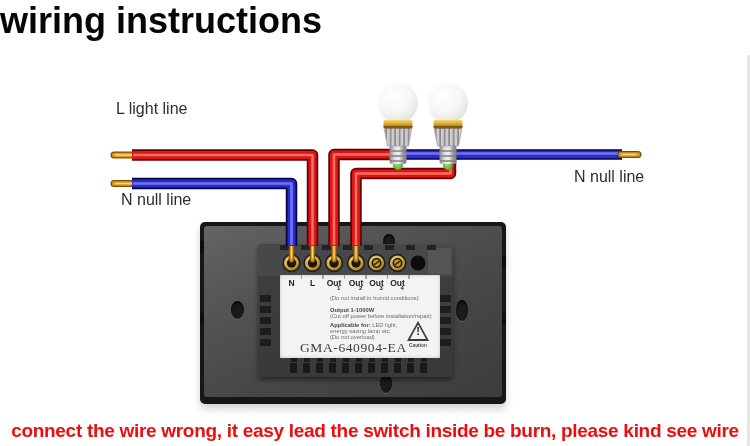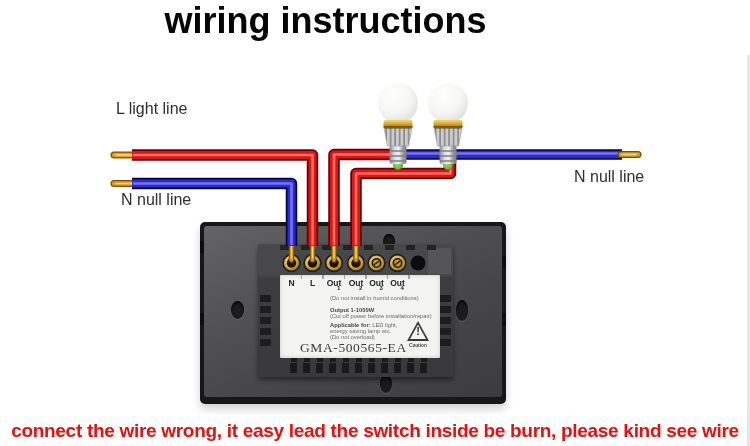--- a/index.html
+++ b/index.html
@@ -1,18 +1,18 @@
 <!DOCTYPE html>
 <html><head>
 <meta charset="utf-8">
 <style>
   html,body{margin:0;padding:0;background:#fff;}
   .stage{position:relative;width:750px;height:446px;background:#fff;overflow:hidden;
          font-family:"Liberation Sans",sans-serif;}
-  .title{position:absolute;top:0px;left:0;width:651px;text-align:center;
+  .title{position:absolute;top:0px;left:0;width:651px;text-align:left;
          font-size:36px;font-weight:900;color:#060606;letter-spacing:0px;}
   .wire-label{position:absolute;font-size:16px;color:#2e2e2e;}
   .lbl-live{left:116px;top:100px;}
   .lbl-null-left{left:121px;top:191px;}
   .lbl-null-right{left:574px;top:168px;}
   .footer{position:absolute;top:420px;left:0;width:750px;text-align:center;
           font-size:19px;font-weight:700;color:#ed0d0d;letter-spacing:-0.3px;}
   .photo-edge{position:absolute;right:0;top:55px;width:3px;height:391px;background:#e6e6e6;}
 
   
@@ -106,21 +106,21 @@
         <span class="tlabel" style="left:65px;"><span>Out</span><span class="tsub">2</span></span>
         <span class="tlabel" style="left:85.5px;"><span>Out</span><span class="tsub">3</span></span>
         <span class="tlabel" style="left:106.5px;"><span>Out</span><span class="tsub">4</span></span>
 
         <div class="sline" style="top:20px;">(Do not install in humid conditions)</div>
         <div class="sline sbold" style="top:31.5px;">Output 1-1000W</div>
         <div class="sline" style="top:38px;">(Cut off power before installation/repair)</div>
         <div class="sline" style="top:47px;"><span class="sbold">Applicable for:</span><span> LED light,</span></div>
         <div class="sline" style="top:53px;">energy saving lamp etc.</div>
         <div class="sline" style="top:59px;">(Do not overload)</div>
-        <div class="model">GMA-500565-EA</div>
+        <div class="model">GMA-640904-EA</div>
         <div class="tri"></div>
         <div class="tri-inner" style="left:130px;top:49.5px;"></div>
         <div class="tri-mark" style="left:127px;top:51px;">!</div>
         <div class="caution-txt">Caution</div>
       </div>
     </div>
   </div>
 
   <svg class="overlay" width="750" height="446" viewBox="0 0 750 446">
     <defs>

